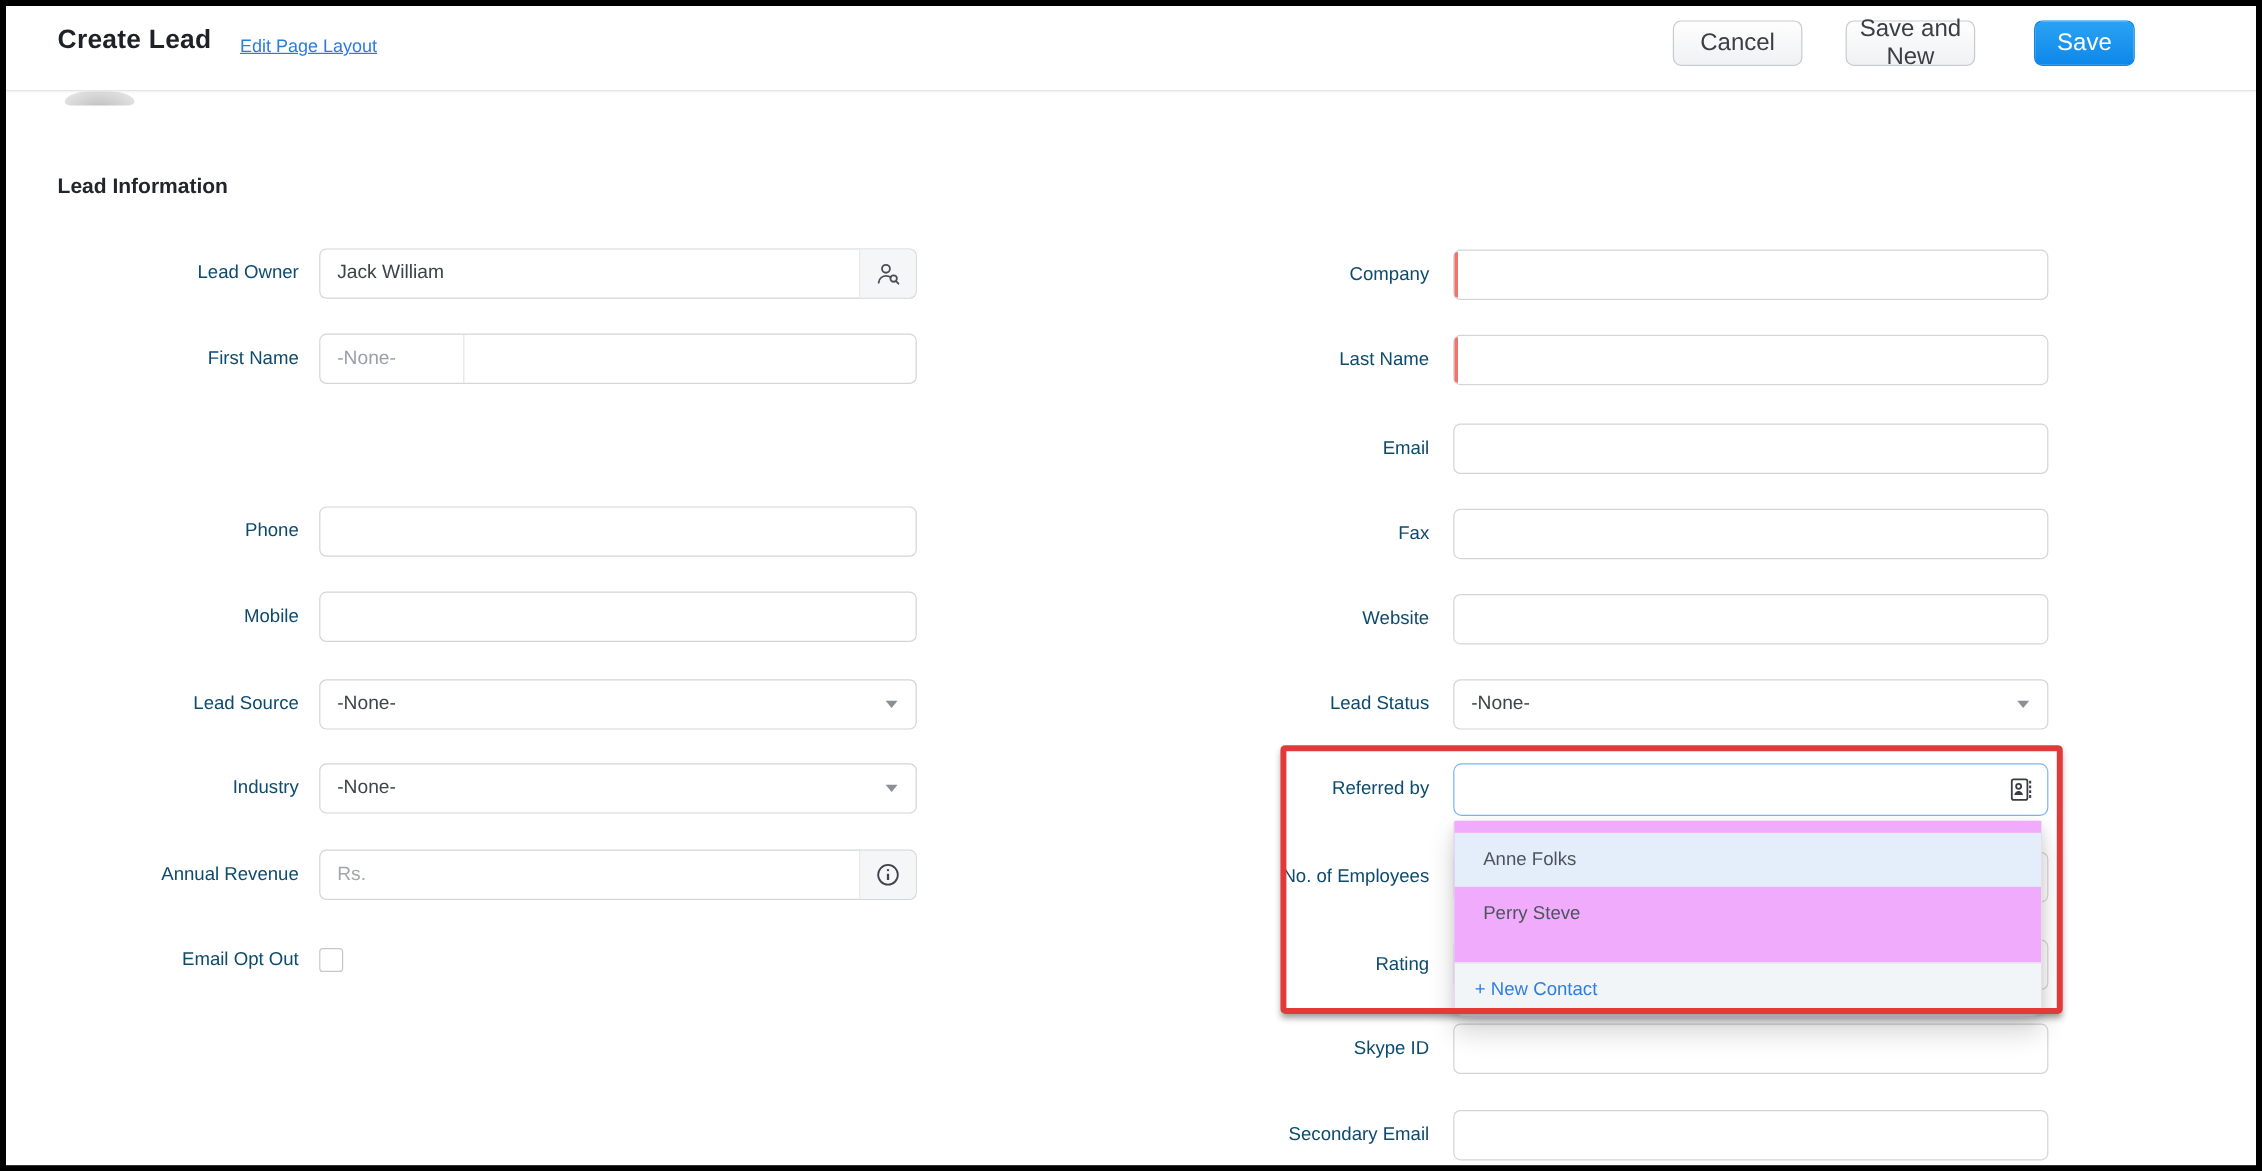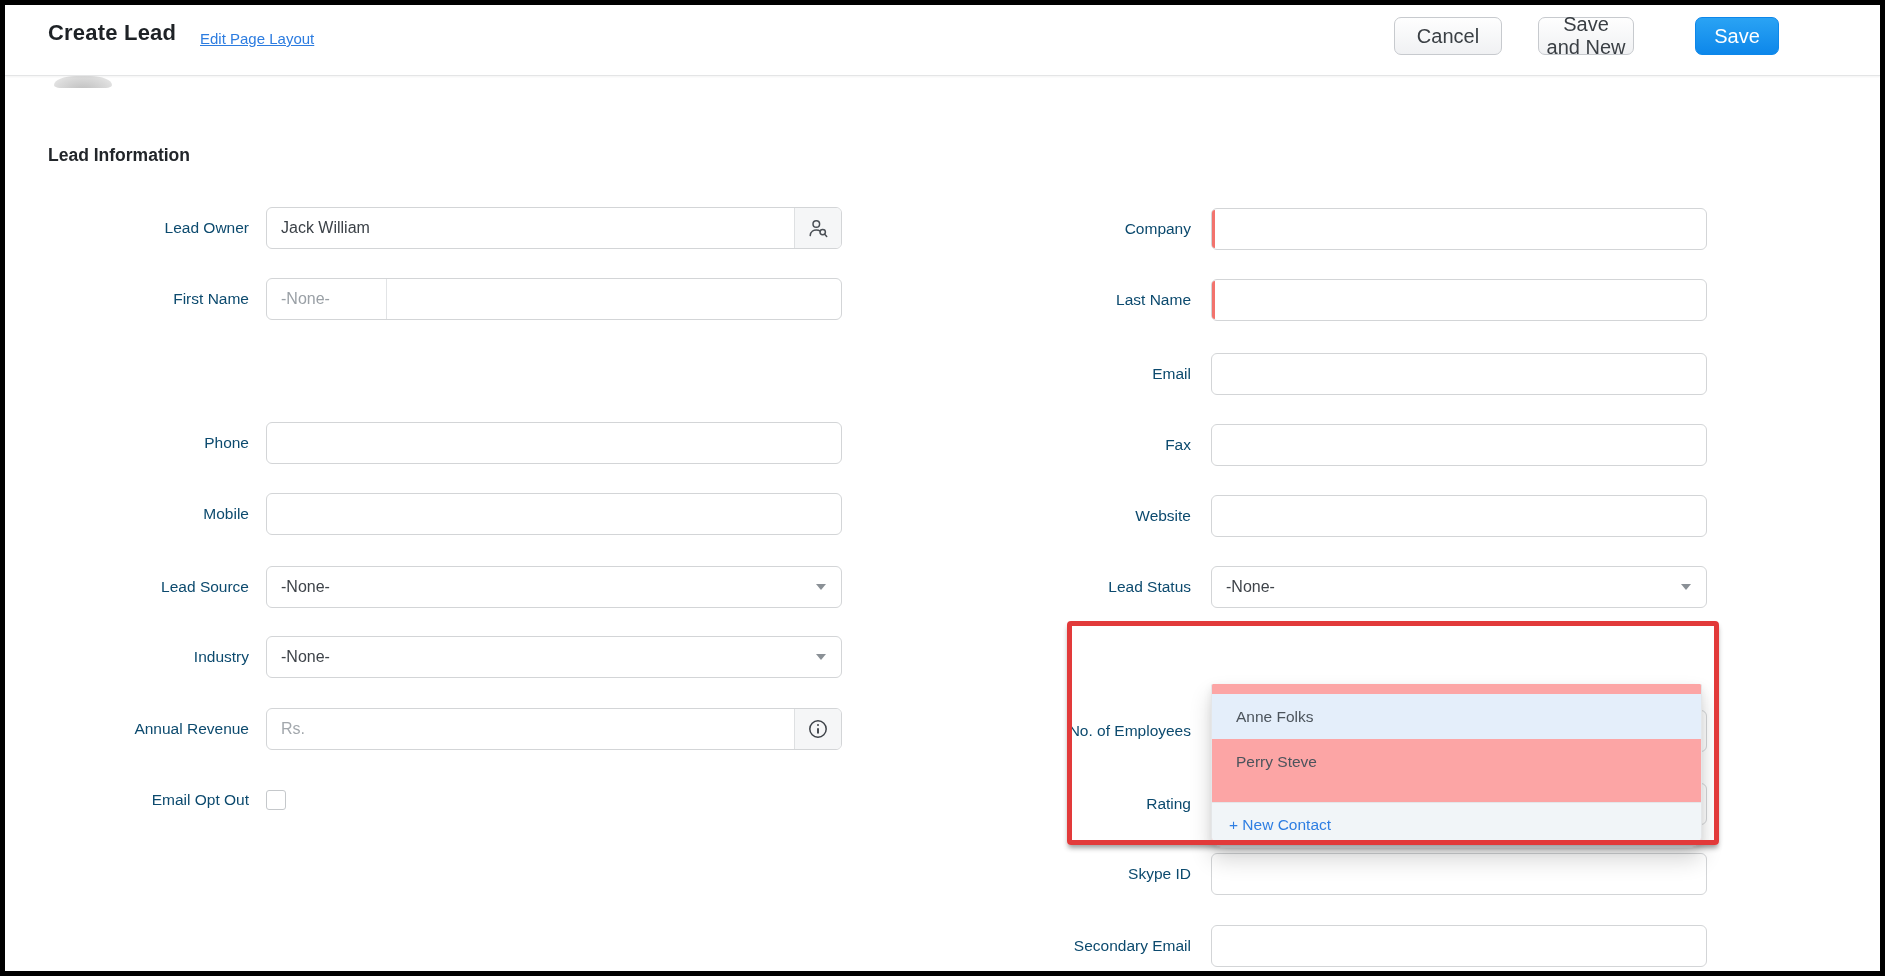--- a/index.html
+++ b/index.html
@@ -10,34 +10,34 @@
 
   
   .topbar { position:absolute; left:0; top:0; right:0; height:70px; background:#fff;
             border-bottom:1px solid #e4e5e6; box-shadow:0 1px 2px rgba(0,0,0,.05); z-index:5; }
   .page-title { position:absolute; left:43px; top:15px; margin:0; font-size:22px; font-weight:700; color:#1e2226; letter-spacing:.2px; }
   .edit-link { position:absolute; left:195px; top:25px; font-size:15px; color:#2c7ce0; text-decoration:underline; cursor:pointer; }
   .btn { position:absolute; top:12px; height:38px; border-radius:7px; font-family:"Liberation Sans",sans-serif;
          font-size:20px; display:flex; align-items:center; justify-content:center; cursor:pointer; box-sizing:border-box; }
   .btn-default { background:linear-gradient(#fefefe,#f0f1f3); border:1px solid #c7cace; color:#3a3f44; }
   .btn-cancel { left:1389px; width:108px; }
-  .btn-savenew { left:1533px; width:96px; }
+  .btn-savenew { left:1533px; width:108px; }
   .btn-save { left:1690px; width:84px; background:linear-gradient(#2aa3f4,#0d87ea); border:1px solid #0d87ea; color:#fff; }
 
   .avatar-sliver { position:absolute; left:49px; top:71px; width:58px; height:12px;
                    background:radial-gradient(ellipse at 50% 120%, #bfbfbf 0%, #d9d9d9 60%, #ececec 100%);
                    border-radius:29px 29px 8px 8px / 12px 12px 4px 4px; }
 
   .section-title { position:absolute; left:43px; top:140px; margin:0; font-size:17.5px; font-weight:700; color:#22262a; }
 
   
   .row { position:absolute; display:flex; align-items:center; height:42px; }
   .row-l { left:40px; }
   .row-l .flabel { width:204px; margin-right:17px; }
-  .row-l .field { width:576px; }
+  .row-l .field { width:498px; }
   .row-r { left:960px; }
   .row-r .flabel { width:226px; margin-right:20px; }
   .row-r .field { width:496px; }
   .flabel { text-align:right; font-size:15.5px; color:#0c4a6e; flex-shrink:0; }
   .field { position:relative; height:42px; border:1px solid #d3d5d7; border-radius:6px; background:#fff; box-sizing:border-box; }
   .fin { position:absolute; left:0; top:0; width:100%; height:100%; border:none; outline:none; background:transparent;
          font-family:"Liberation Sans",sans-serif; font-size:16px; color:#3c4248; padding:0 14px; box-sizing:border-box; border-radius:6px; }
   .fin::placeholder { color:#a2a7ac; opacity:1; }
   .req::before { content:""; position:absolute; left:0; top:1px; bottom:1px; width:3px; background:#f2736d; border-radius:3px 0 0 3px; }
 
@@ -51,21 +51,21 @@
   .select-value { position:absolute; left:14px; top:50%; transform:translateY(-50%); font-size:16px; color:#3f444a; }
   .chev { position:absolute; right:15px; top:50%; margin-top:-3px; width:0; height:0;
           border-left:5.5px solid transparent; border-right:5.5px solid transparent; border-top:6.5px solid #8a9096; }
 
   .focusfield { height:44px; border:1.5px solid #79b6ed; border-radius:7px; }
   .card-icon-wrap { position:absolute; right:10px; top:50%; transform:translateY(-50%); display:flex; align-items:center; cursor:pointer; }
 
   .checkbox { width:20px; height:20px; border:1px solid #c5c8cb; border-radius:3px; background:#fff; box-sizing:border-box; cursor:pointer; }
 
   
-  .dropdown { position:absolute; left:1206px; top:679px; width:491px; background:#fca5a5; z-index:20;
+  .dropdown { position:absolute; left:1206px; top:679px; width:491px; background:#f0abfc; z-index:20;
               border:1px solid #e4e6e8; border-top:none; border-radius:2px 2px 10px 10px; box-sizing:border-box;
               padding-top:10px; overflow:hidden;
               box-shadow:0 12px 22px rgba(0,0,0,.16), 0 3px 8px rgba(0,0,0,.08); }
   .opt { height:45px; display:flex; align-items:center; padding-left:24px; font-size:15.5px; color:#4c545c; cursor:pointer; }
   .opt-highlight { background:#e4eefa; }
   .opt-spacer { height:18px; }
   .opt-footer { height:44px; display:flex; align-items:center; padding-left:17px; font-size:15.5px; color:#2e7ee2;
                 background:#f1f5f8; border-top:1px solid #e3e7ea; cursor:pointer; }
 
   
@@ -202,20 +202,34 @@
   </div>
 
   <div class="row row-r" style="top:561px">
     <label class="flabel">Lead Status</label>
     <div class="field">
       <span class="select-value">-None-</span>
       <span class="chev"></span>
     </div>
   </div>
 
+  <div class="row row-r" style="top:632px">
+    <label class="flabel">Referred by</label>
+    <div class="field focusfield">
+      <input class="fin" style="padding-right: 48px;" value="">
+      <div class="card-icon-wrap">
+        <svg width="24" height="24" viewBox="0 0 24 24" fill="none" stroke="#383d42" stroke-width="1.5">
+          <rect x="4.5" y="3.5" width="13" height="17" rx="1.6"></rect>
+          <circle cx="10.2" cy="9.3" r="2.1"></circle>
+          <path d="M6.6 16.6 c0.4-2.7 2.2-3.5 3.6-3.5 1.4 0 3.2 0.8 3.6 3.5 z" fill="#383d42" stroke="none"></path>
+          <line x1="19.8" y1="4.6" x2="19.8" y2="19.4" stroke-dasharray="2.3 1.7" stroke-width="1.7"></line>
+        </svg>
+      </div>
+    </div>
+  </div>
 
   <div class="row row-r" style="top:705px">
     <label class="flabel">No. of Employees</label>
     <div class="field">
       <input class="fin" value="" style="">
     </div>
   </div>
 
   <div class="row row-r" style="top:778px">
     <label class="flabel">Rating</label>

